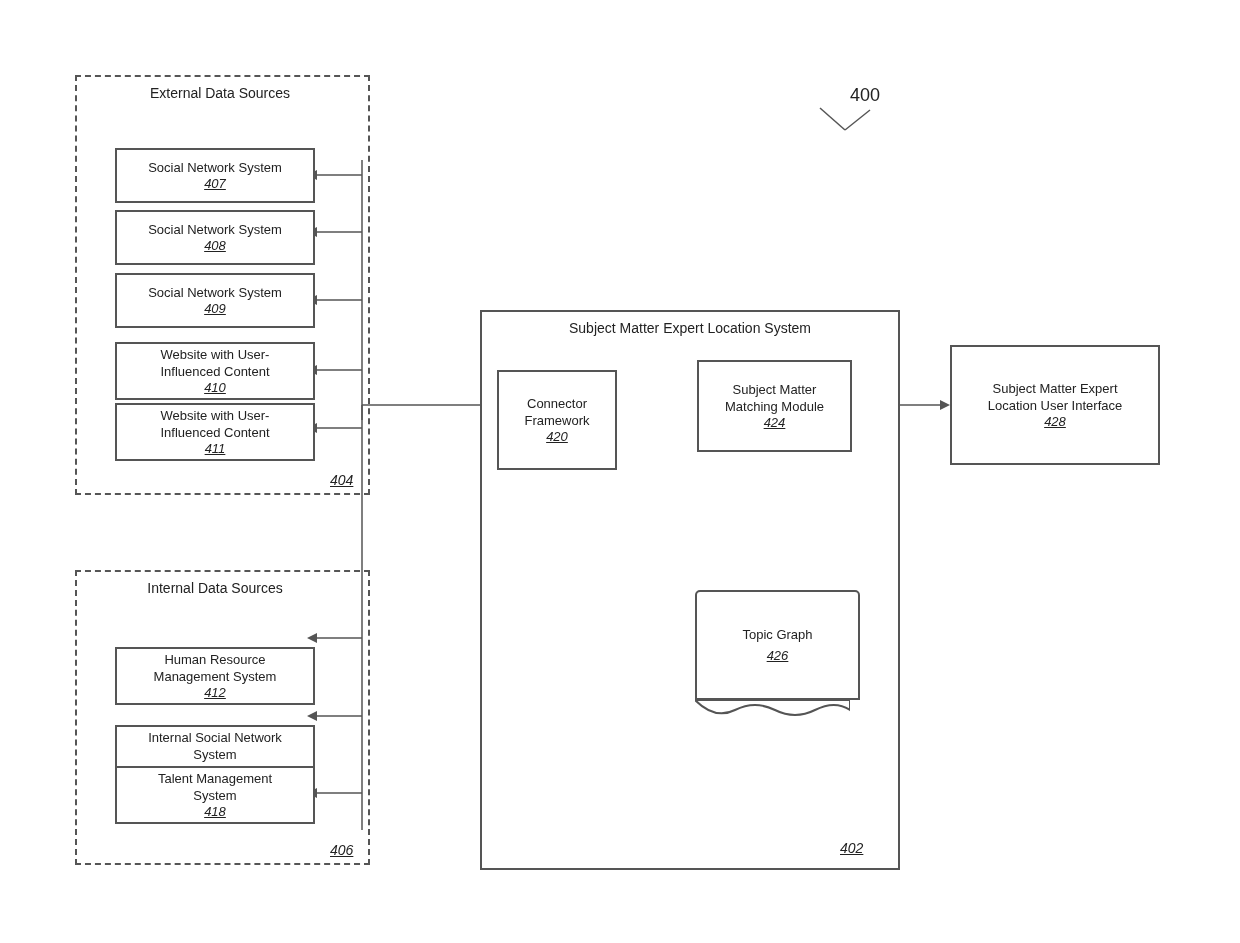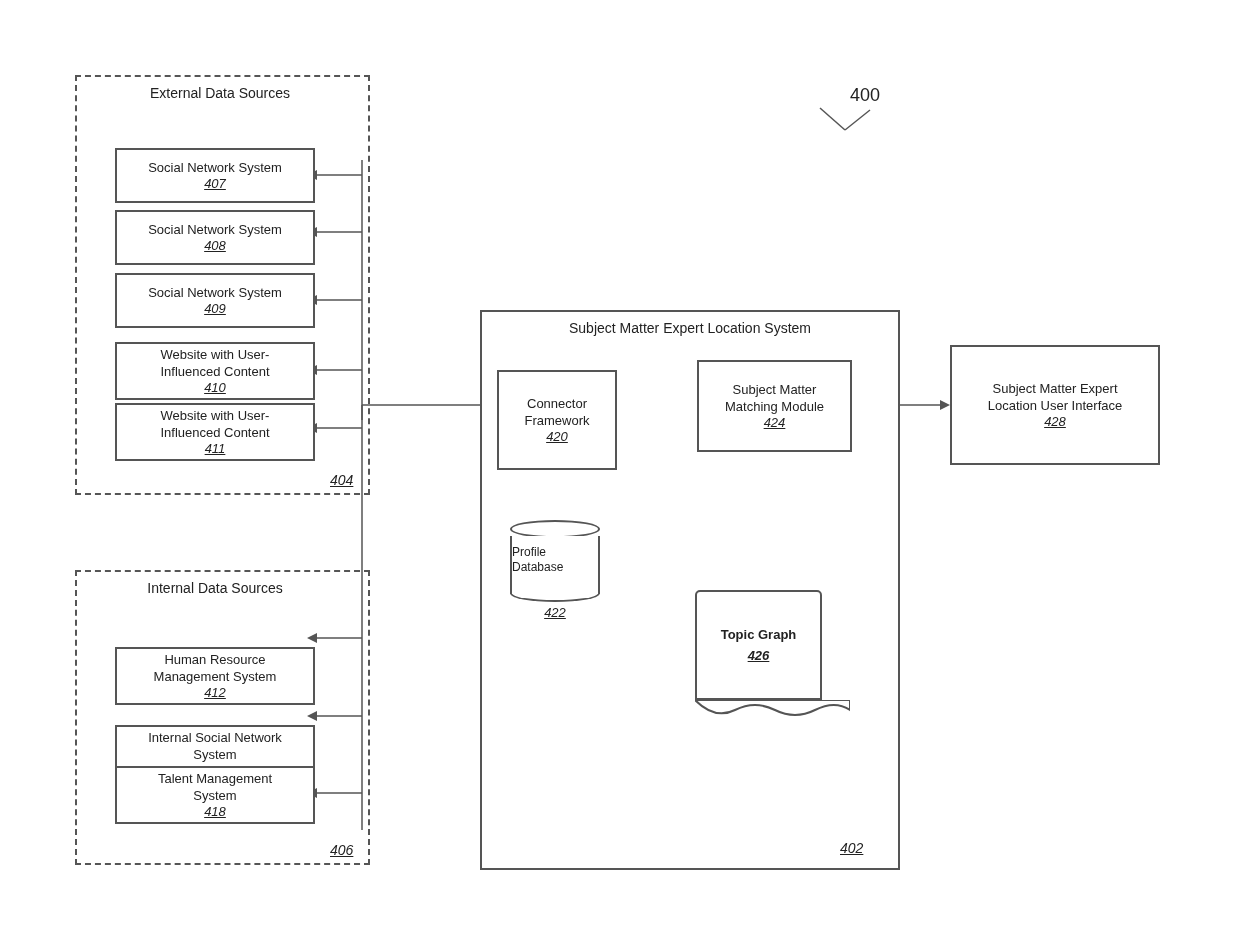--- a/index.html
+++ b/index.html
@@ -246,30 +246,22 @@
   <div class="solid-box" style="left:497px; top:370px; width:120px; height:100px;">
     <span class="box-label">Connector Framework</span>
     <span class="box-number">420</span>
   </div>
 
   <div class="solid-box" style="left:697px; top:360px; width:155px; height:92px;">
     <span class="box-label">Subject Matter Matching Module</span>
     <span class="box-number">424</span>
   </div>
 
-  <div style="position:absolute; left:510px; top:520px; width:90px; height:100px; display:flex; flex-direction:column; align-items:center;">
-    <div class="cylinder-top"></div>
-    <div class="cylinder-body">
-      <span class="box-label" style="font-size:12px;">Profile Database</span>
-    </div>
-    <div class="cylinder-bottom-ellipse"></div>
-    <span class="box-number" style="margin-top:3px; font-size:13px;">422</span>
-  </div>
-
-  <div style="position:absolute; left:695px; top:590px; width:127px; height:110px; border:2px solid #555; background:#fff; display:flex; flex-direction:column; align-items:center; justify-content:center; text-align:center; padding:5px; border-radius:5px 5px 0 0;font-weight:bold;">
+
+  <div style="position:absolute; left:695px; top:590px; width:165px; height:110px; border:2px solid #555; background:#fff; display:flex; flex-direction:column; align-items:center; justify-content:center; text-align:center; padding:5px; border-radius:5px 5px 0 0;">
     <span class="box-label">Topic Graph</span>
     <span class="box-number" style="margin-top:5px;">426</span>
   </div>
 
   <svg style="position:absolute; left:695px; top:700px; width:155px; height:20px;">
     <path d="M0,0 Q20,20 40,10 Q60,0 80,10 Q100,20 120,10 Q140,0 155,10 L155,0 Z" fill="#fff" stroke="#555" stroke-width="2"></path>
   </svg>
 
   <div class="solid-box" style="left:950px; top:345px; width:210px; height:120px;">
     <span class="box-label">Subject Matter Expert Location User Interface</span>

